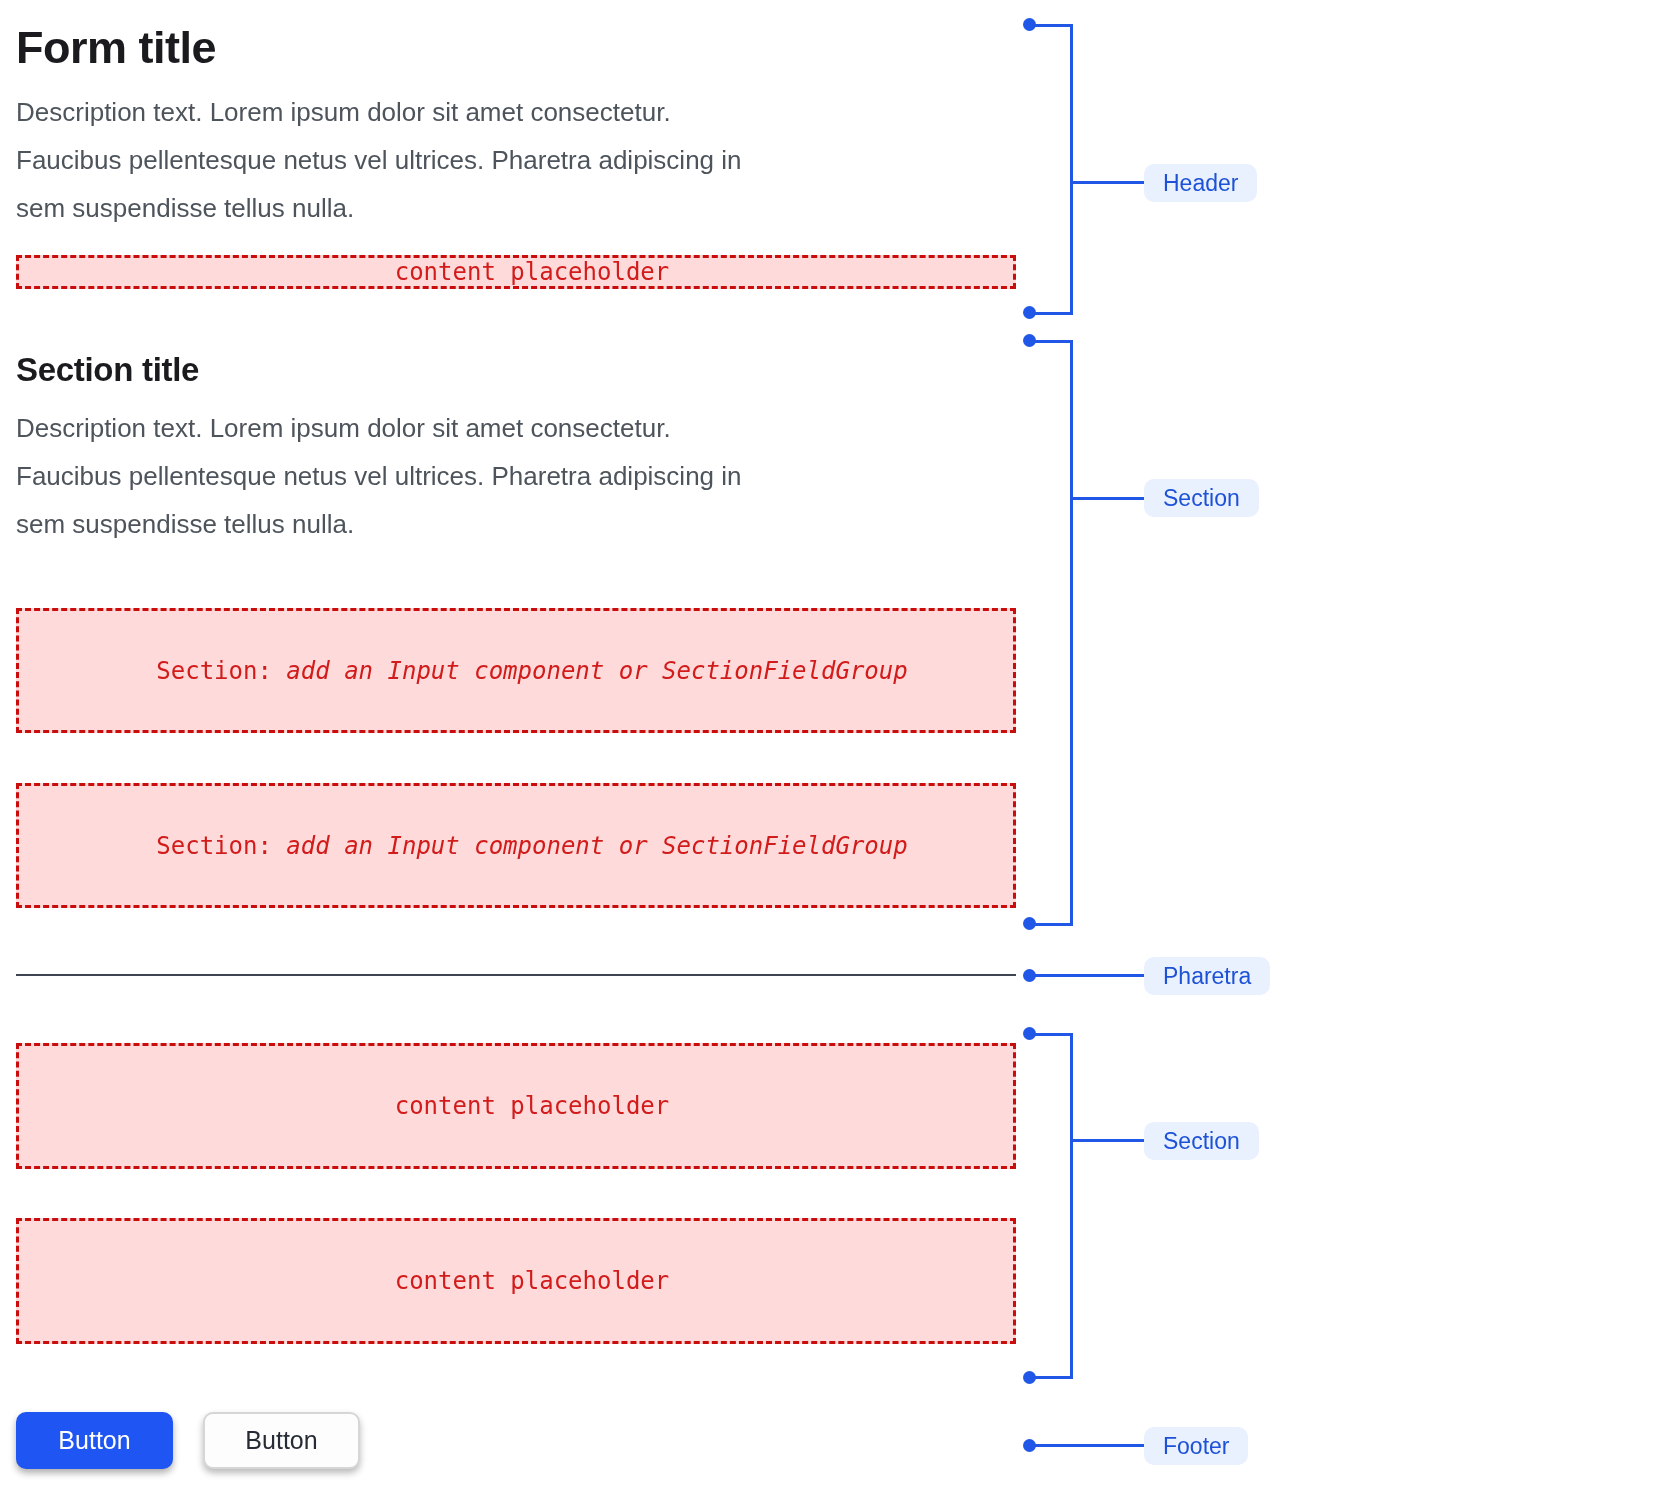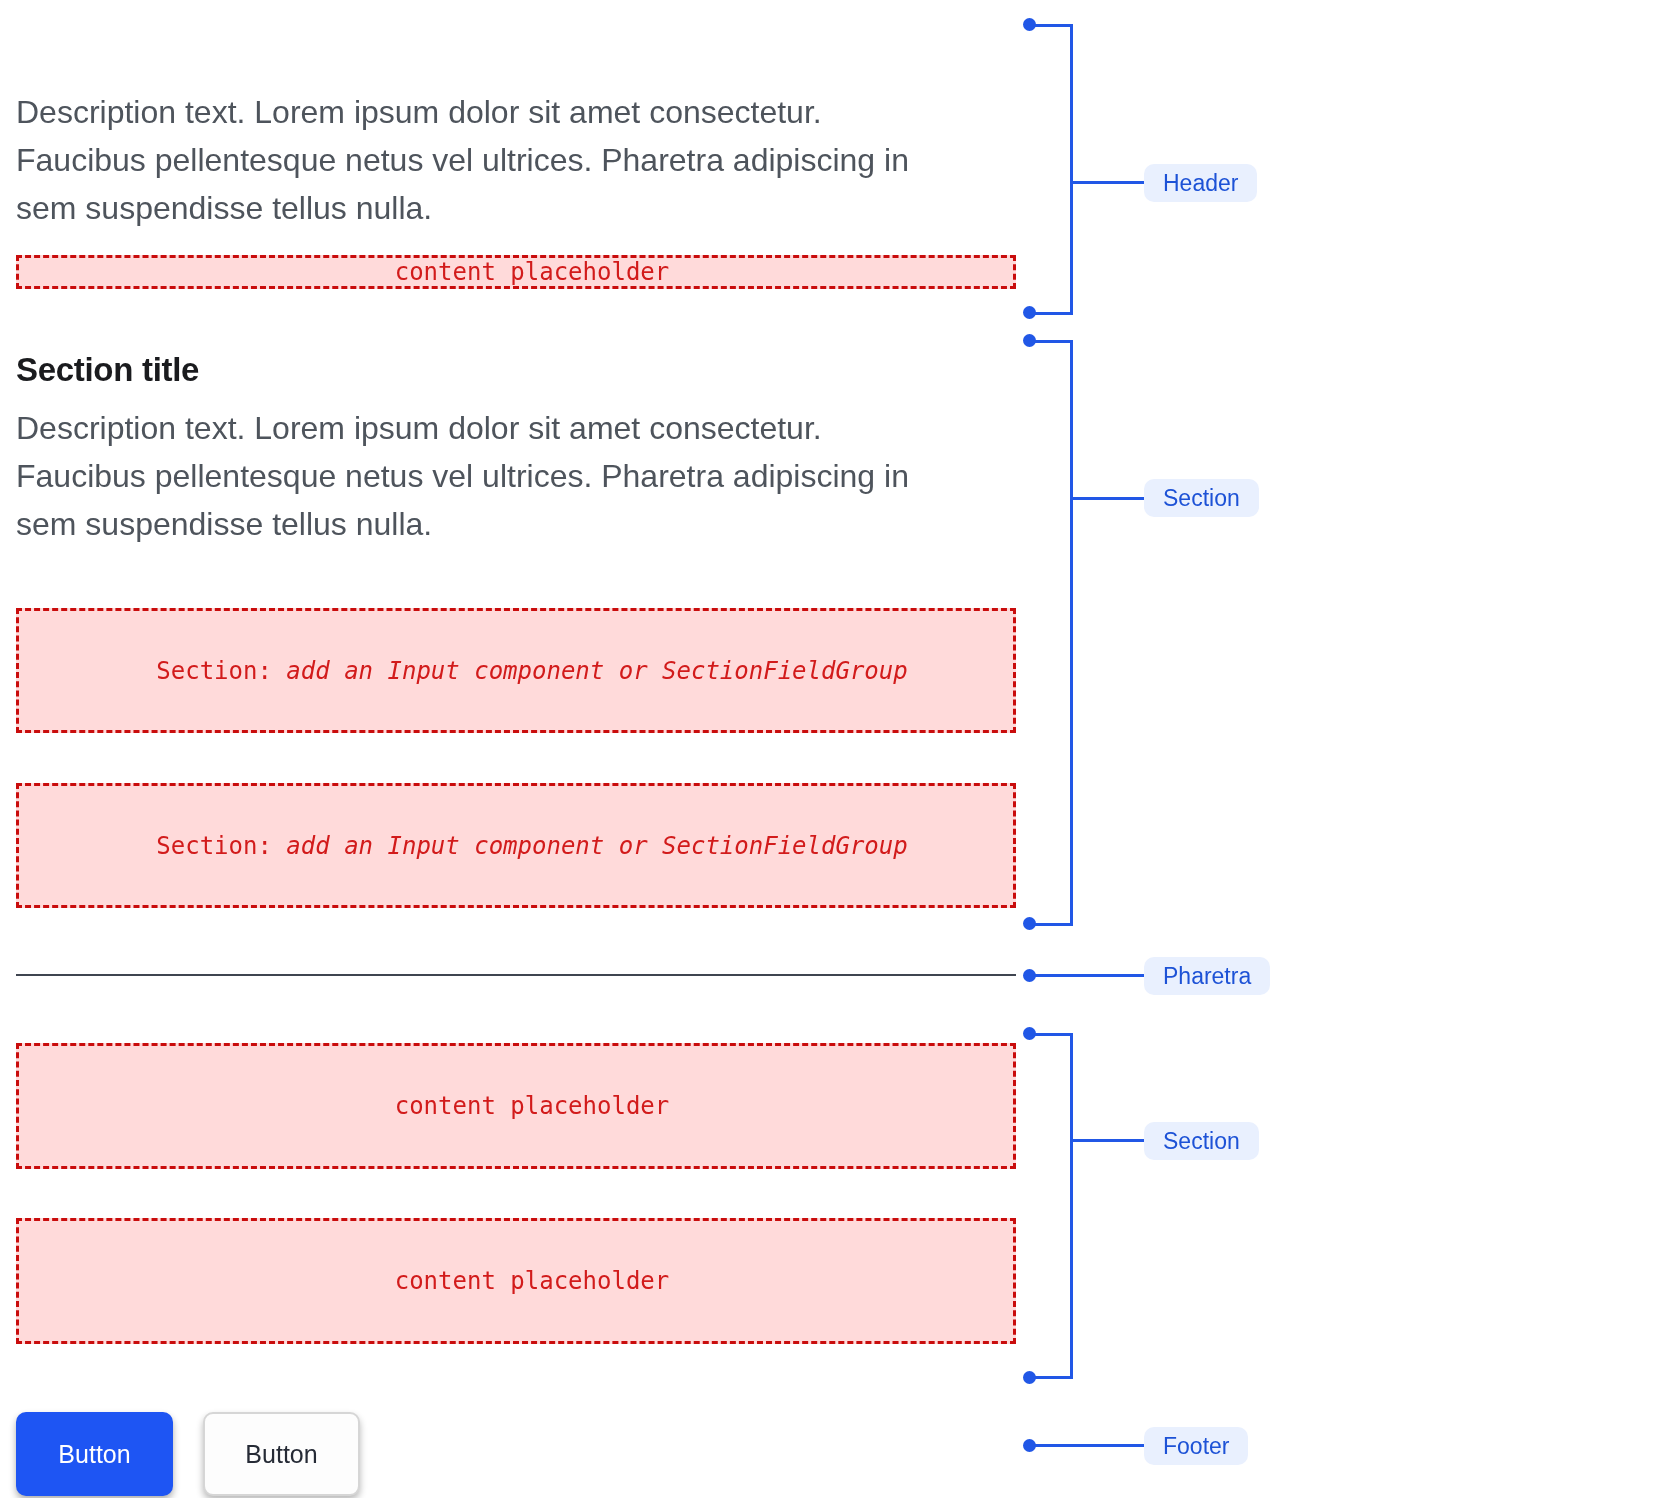--- a/index.html
+++ b/index.html
@@ -29,21 +29,21 @@
     font-size:45px;line-height:52px;font-weight:700;
     color:var(--title-color);letter-spacing:-0.5px;
   }
   .section-title{
     left:16px;top:350px;width:1000px;
     font-size:33px;line-height:40px;font-weight:700;
     color:var(--title-color);letter-spacing:-0.3px;
   }
   .desc{
     left:16px;width:1050px;
-    font-size:32px;line-height:48px;
+    font-size:26px;line-height:48px;
     color:var(--desc-color);
     white-space:pre-line;
   }
   .desc.d1{top:88px;}
   .desc.d2{top:404px;}
   .ph{
     left:16px;width:1000px;
     background:var(--placeholder-bg);
     border:3px dashed var(--placeholder-border);
     display:flex;align-items:center;justify-content:center;
@@ -54,21 +54,21 @@
   .ph-thin{top:255px;height:34px;}
   .slot1{top:608px;height:125px;}
   .slot2{top:783px;height:125px;}
   .content1{top:1043px;height:126px;}
   .content2{top:1218px;height:126px;}
   .separator{
     left:16px;top:974px;width:1000px;height:2px;
     background:var(--separator-color);
   }
   .btn{
-    top:1412px;height:84px;width:157px;
+    top:1412px;height:57px;width:157px;
     border-radius:10px;
     font-family:"Liberation Sans", sans-serif;
     font-size:25px;font-weight:500;
     display:flex;align-items:center;justify-content:center;
     cursor:pointer;
   }
   .btn-primary{
     left:16px;
     background:var(--primary-button-bg);
     color:#ffffff;border:none;
@@ -106,20 +106,21 @@
     display:flex;align-items:center;justify-content:center;
     font-size:23px;font-weight:400;color:var(--label-text);
     white-space:nowrap;
   }
 </style>
 </head>
 <body>
 
 <div class="canvas">
 
+  <h1 class="abs form-title">Form title</h1>
   <p class="abs desc d1">Description text. Lorem ipsum dolor sit amet consectetur.
 Faucibus pellentesque netus vel ultrices. Pharetra adipiscing in
 sem suspendisse tellus nulla.</p>
   <div class="abs ph ph-thin">
     <span>content placeholder</span>
   </div>
 
   <h2 class="abs section-title">Section title</h2>
   <p class="abs desc d2">Description text. Lorem ipsum dolor sit amet consectetur.
 Faucibus pellentesque netus vel ultrices. Pharetra adipiscing in

